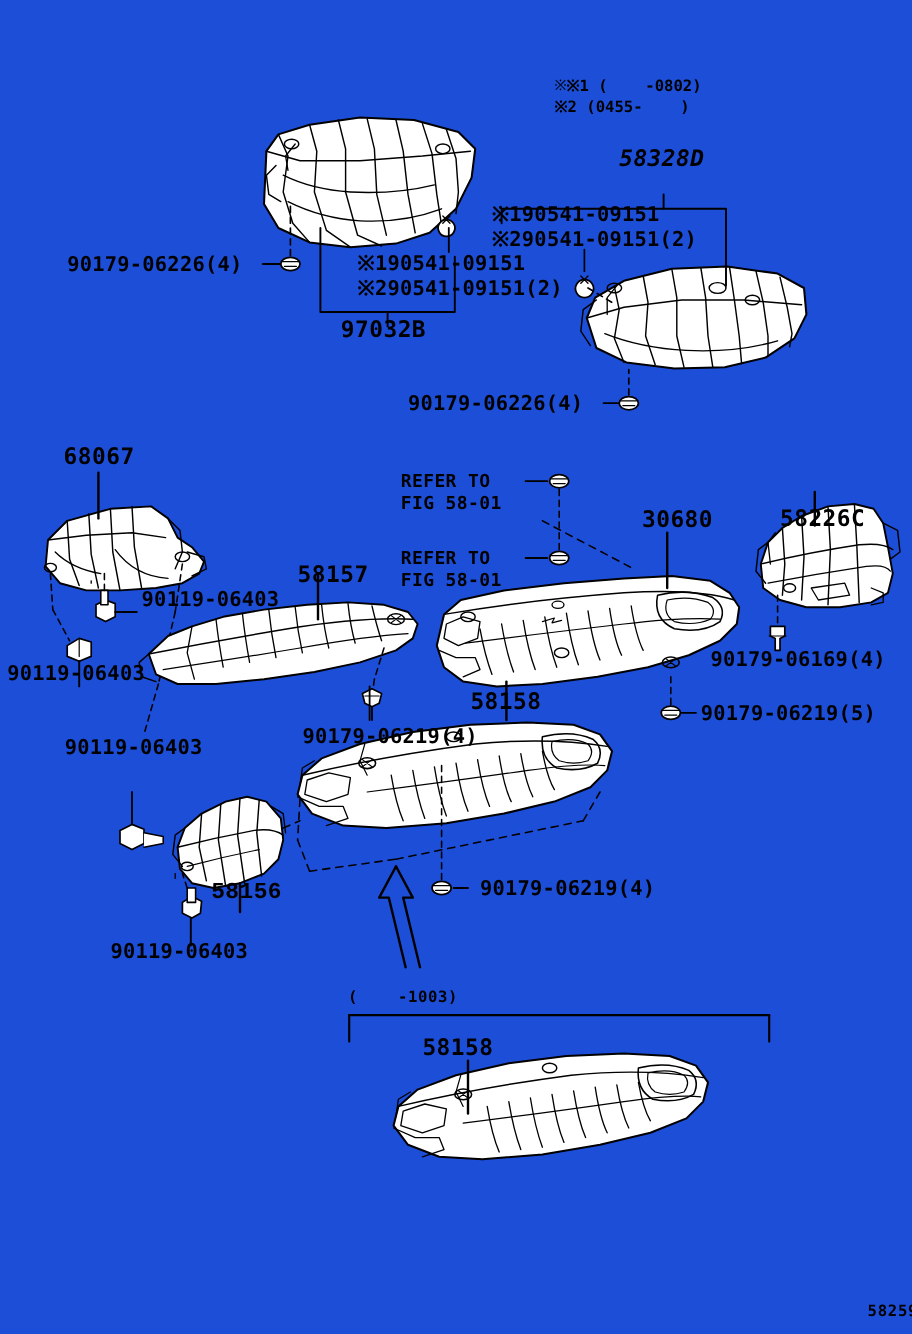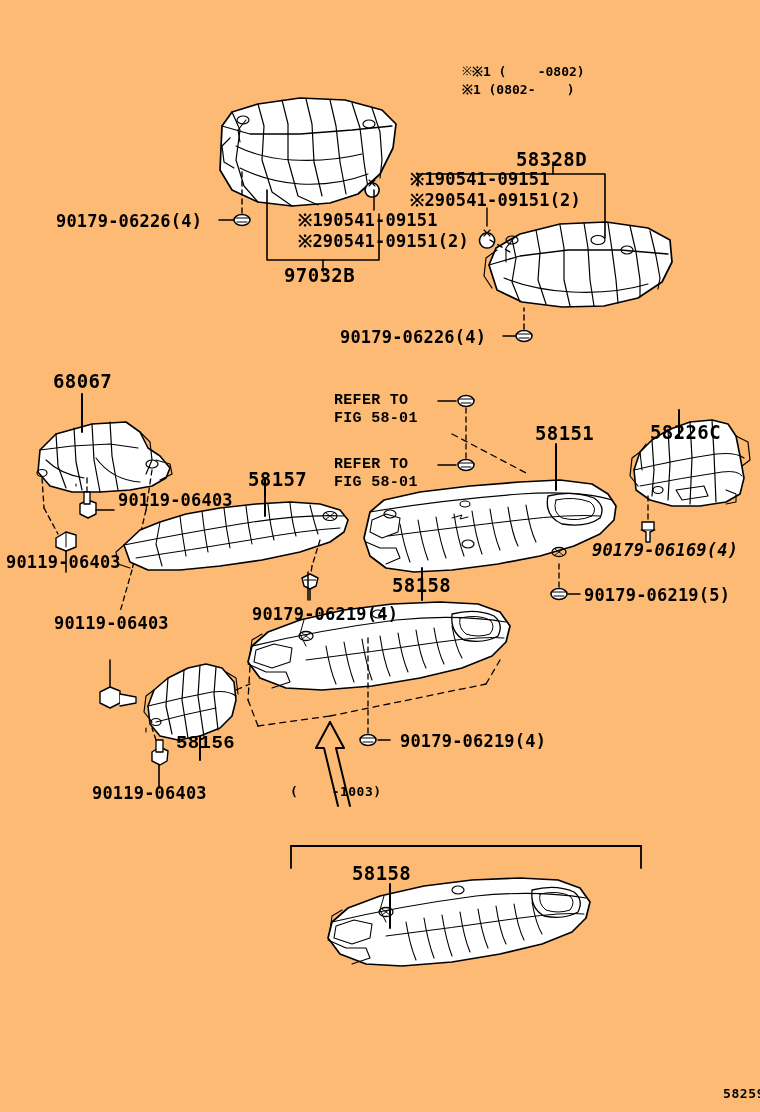--- a/index.html
+++ b/index.html
@@ -7,21 +7,21 @@
     padding: 0;
     background: #ffffff;
   }
   body {
     font-family: "DejaVu Sans Mono", "Liberation Mono", monospace;
   }
   #page {
     position: relative;
     width: 760px;
     height: 1112px;
-    background: #fdba74;
+    background: #1d4ed8;
     overflow: hidden;
   }
   svg.art {
     position: absolute;
     left: 0;
     top: 0;
     width: 760px;
     height: 1112px;
     pointer-events: none;
   }
@@ -44,21 +44,20 @@
     text-align: right;
   }
   .lbl-note {
     font-size: 13px;
     letter-spacing: 0px;
   }
   .lbl-refer {
     font-size: 15px;
     line-height: 1.22;
     letter-spacing: 0.3px;
-    font-family: Liberation Mono, monospace;
   }
   .lbl-range {
     font-size: 13px;
     letter-spacing: 0.5px;
   }
   .lbl-code {
     font-size: 13px;
     font-weight: bold;
     letter-spacing: 0.6px;
   }
@@ -427,66 +426,66 @@
       <g stroke-width="1.8">
         <path d="M291 846 L291 868"></path>
         <path d="M291 846 L641 846"></path>
         <path d="M641 846 L641 868"></path>
       </g>
 
     </g>
   </svg>
 
   <div class="lbl lbl-note" style="left:462px; top:64px;"><span class="mk">※</span><span></span><span>※1 (    -0802)</span></div>
-  <div class="lbl lbl-note" style="left:462px; top:82px;"><span>※1 (0802-    )</span></div>
-
-  <div class="lbl lbl-part" style="left:516px; top:148px;">58328D</div>
+  <div class="lbl lbl-note" style="left:462px; top:82px;"><span>※2 (0455-    )</span></div>
+
+  <div class="lbl lbl-part" style="left:516px; top:121px;font-style:italic;">58328D</div>
 
   <div class="lbl lbl-bolt" style="left:410px; top:169px;">※190541-09151</div>
   <div class="lbl lbl-bolt" style="left:410px; top:190px;">※290541-09151(2)</div>
 
   <div class="lbl lbl-bolt" style="left:56px; top:211px;">90179-06226(4)</div>
 
   <div class="lbl lbl-bolt" style="left:298px; top:210px;">※190541-09151</div>
   <div class="lbl lbl-bolt" style="left:298px; top:231px;">※290541-09151(2)</div>
 
   <div class="lbl lbl-part" style="left:284px; top:264px;">97032B</div>
 
   <div class="lbl lbl-bolt" style="left:340px; top:327px;">90179-06226(4)</div>
 
   <div class="lbl lbl-part" style="left:53px; top:370px;">68067</div>
 
   <div class="lbl lbl-refer" style="left:334px; top:392px;"><span>REFER TO</span><br><span>FIG 58-01</span></div>
   <div class="lbl lbl-refer" style="left:334px; top:456px;"><span>REFER TO</span><br><span>FIG 58-01</span></div>
 
-  <div class="lbl lbl-part" style="left:535px; top:422px;">58151</div>
+  <div class="lbl lbl-part" style="left:535px; top:422px;">30680</div>
 
   <div class="lbl lbl-part" style="left:650px; top:385px;margin-top:36px;">58226C</div>
 
   <div class="lbl lbl-part" style="left:248px; top:468px;">58157</div>
 
   <div class="lbl lbl-bolt" style="left:118px; top:490px;">90119-06403</div>
 
   <div class="lbl lbl-bolt" style="left:6px; top:552px;">90119-06403</div>
 
-  <div class="lbl lbl-bolt" style="left:592px; top:540px;font-style:italic;">90179-06169(4)</div>
+  <div class="lbl lbl-bolt" style="left:592px; top:540px;">90179-06169(4)</div>
 
   <div class="lbl lbl-bolt" style="left:584px; top:585px;">90179-06219(5)</div>
 
   <div class="lbl lbl-part" style="left:392px; top:574px;">58158</div>
 
   <div class="lbl lbl-bolt" style="left:252px; top:604px;">90179-06219(4)</div>
 
   <div class="lbl lbl-bolt" style="left:54px; top:613px;">90119-06403</div>
 
   <div class="lbl lbl-bolt" style="left:400px; top:731px;">90179-06219(4)</div>
 
   <div class="lbl lbl-part" style="left:176px; top:732px;font-family:Liberation Mono, monospace;">58156</div>
 
   <div class="lbl lbl-bolt" style="left:92px; top:783px;">90119-06403</div>
 
-  <div class="lbl lbl-range" style="left:290px; top:784px;">(    -1003)</div>
+  <div class="lbl lbl-range" style="left:290px; top:824px;">(    -1003)</div>
 
   <div class="lbl lbl-part" style="left:352px; top:862px;">58158</div>
 
   <div class="lbl lbl-code" style="left:683px; top:1086px;margin-left:40px;">582595E</div>
 
 </div>
 
 </body></html>

